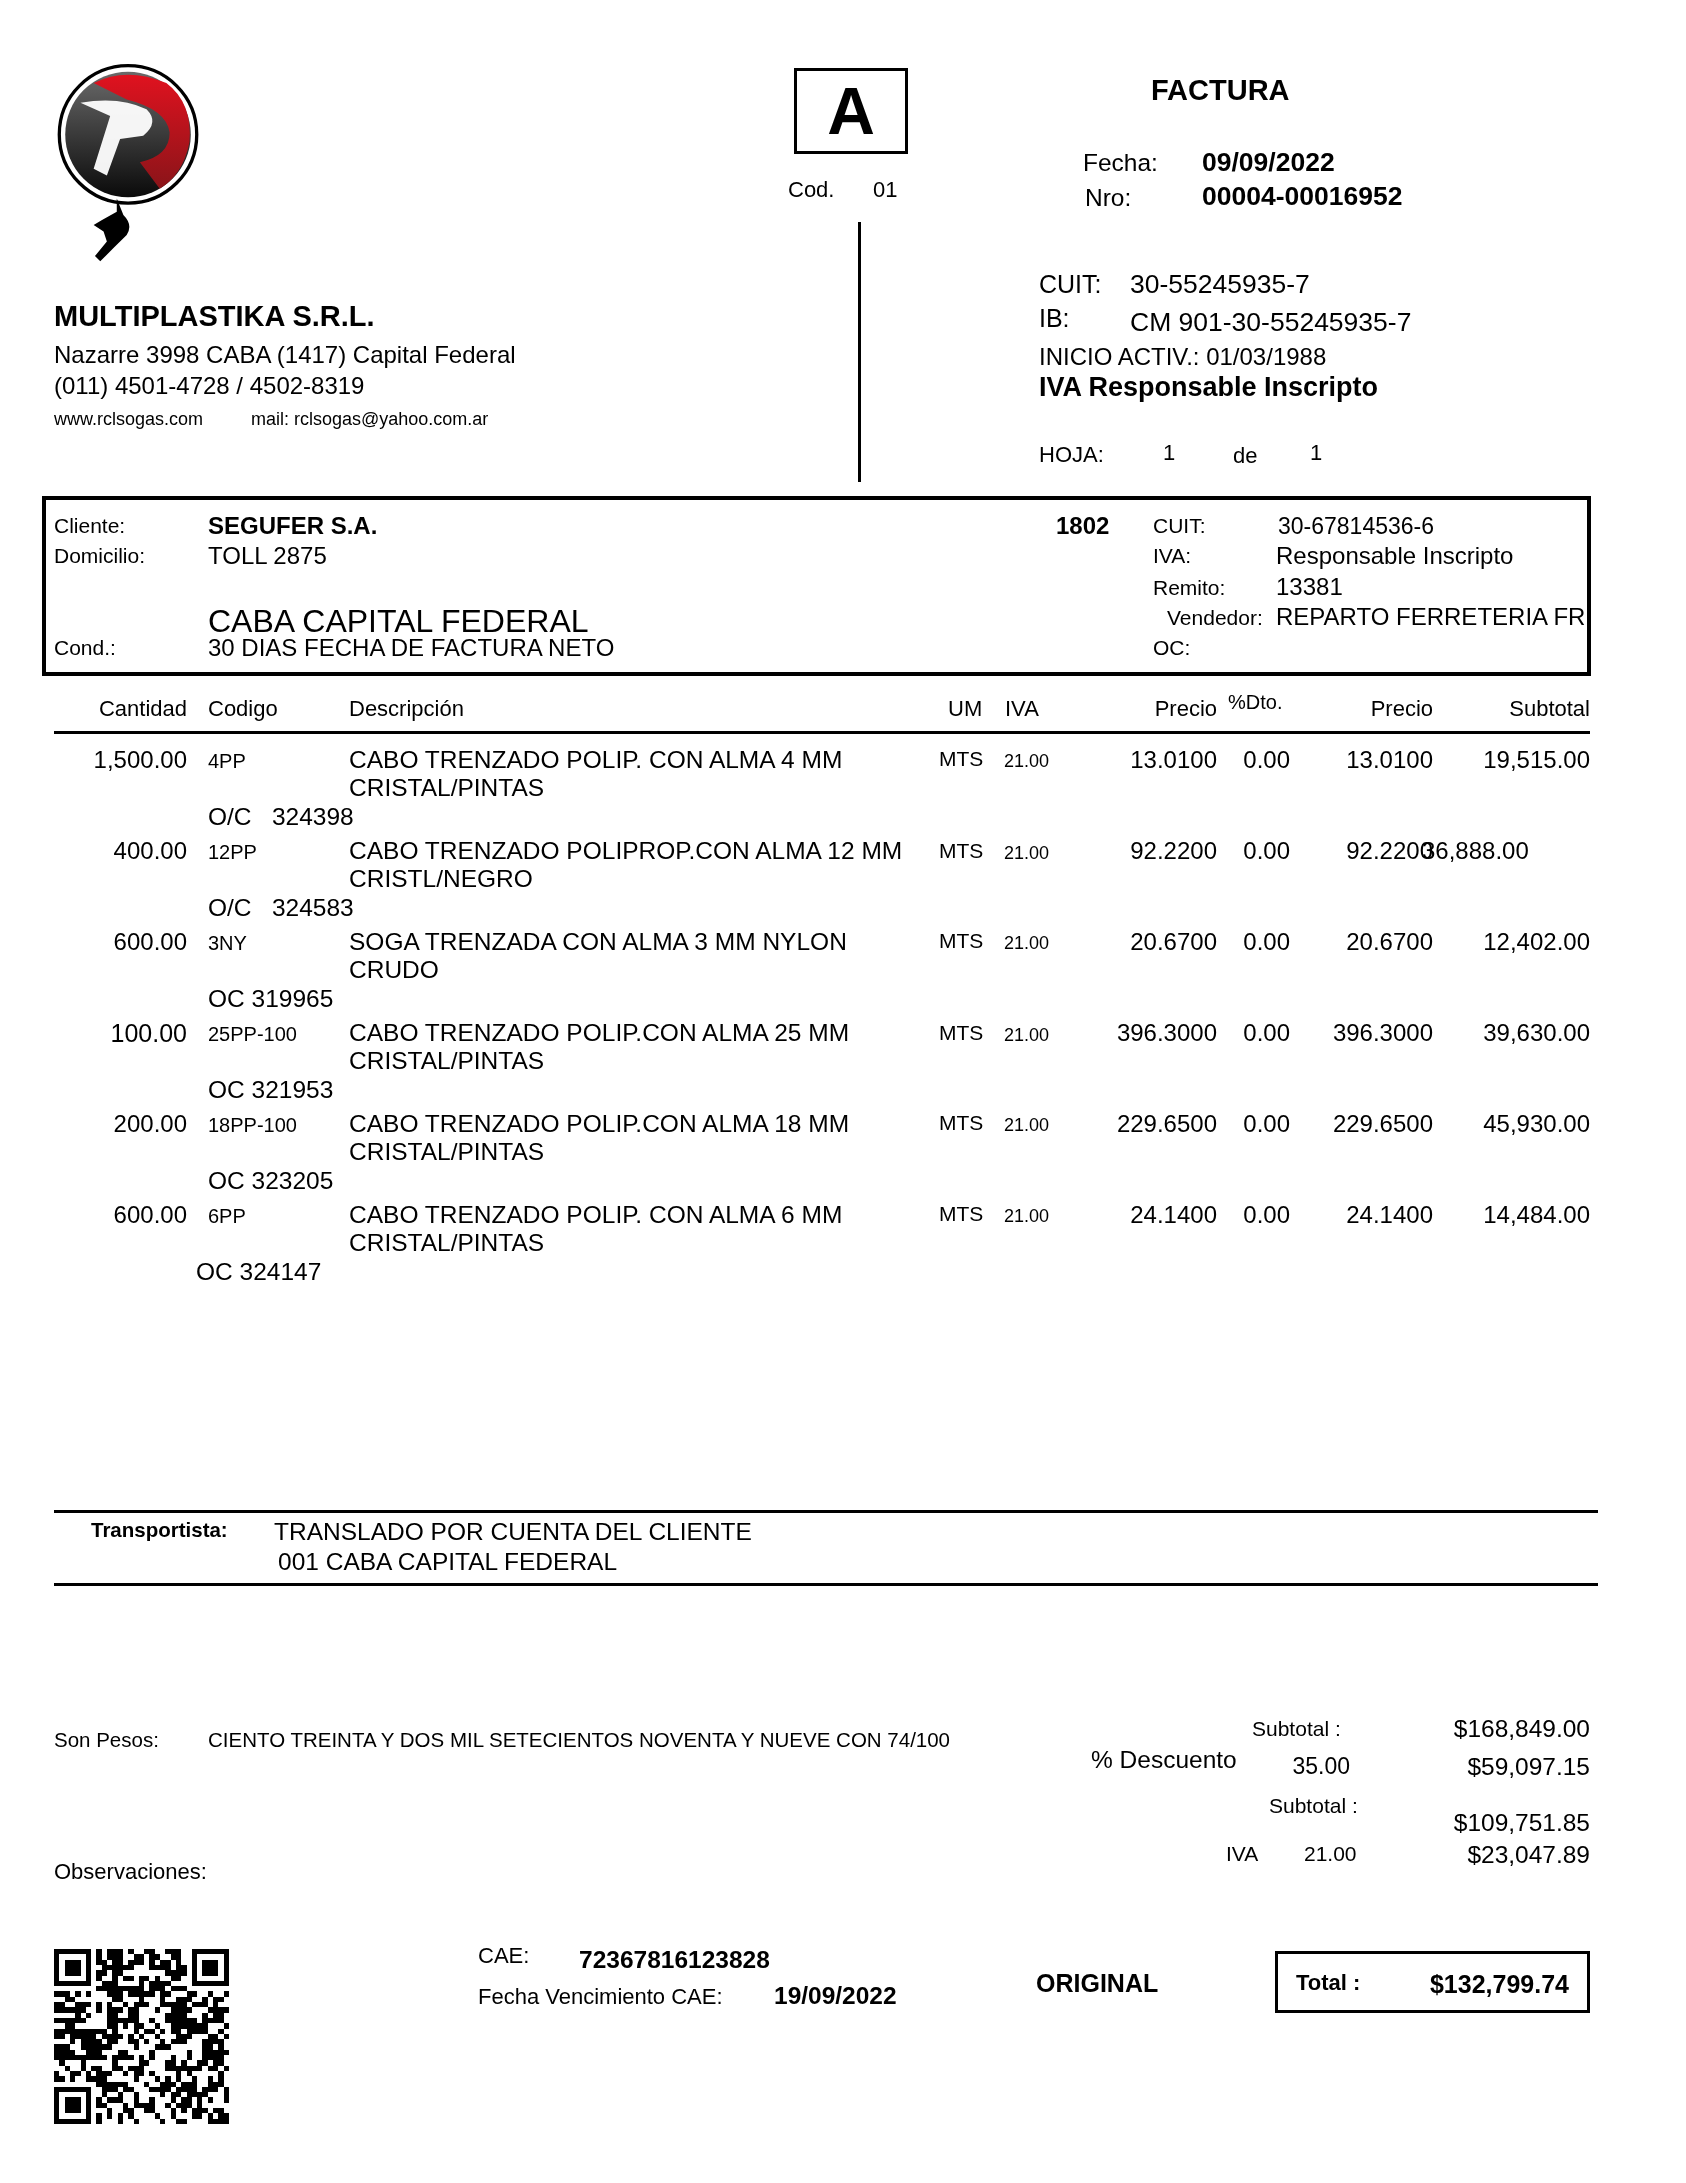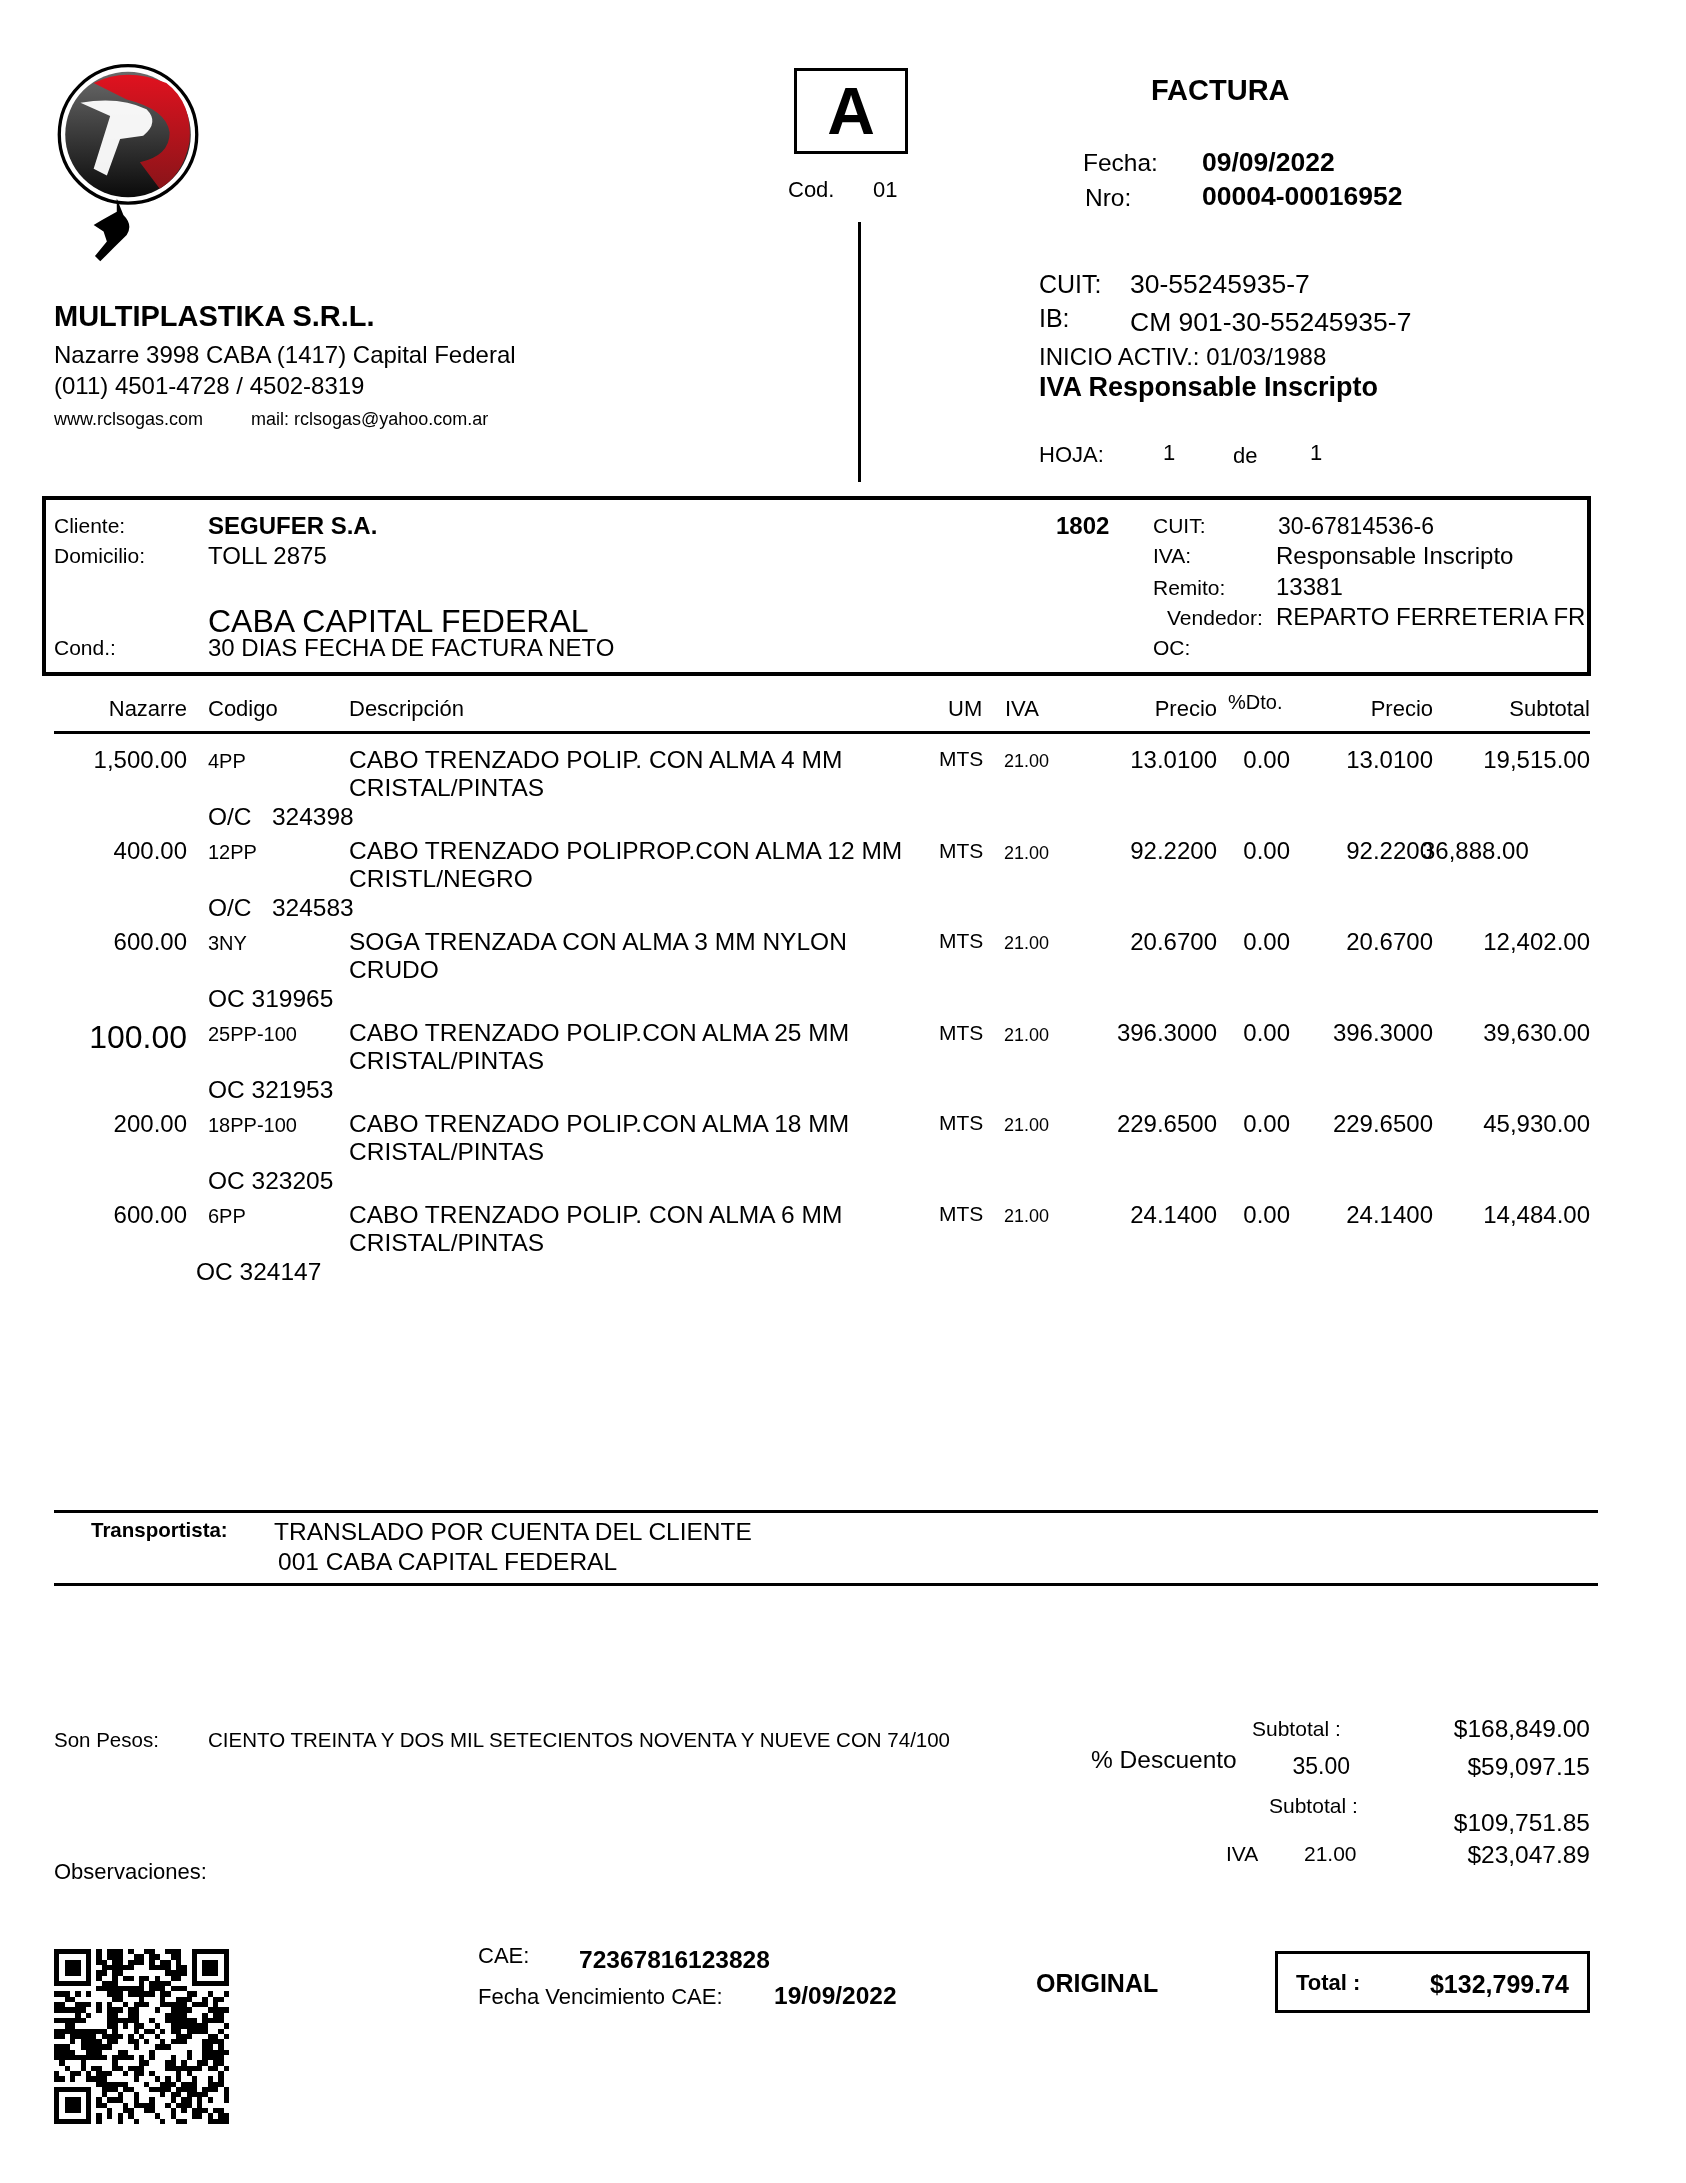--- a/index.html
+++ b/index.html
@@ -90,21 +90,21 @@
 <div class="abs" style="left:1153px; top:514px; font-size:21px;">CUIT:</div>
 <div class="abs" style="left:1278px; top:513px; font-size:23px;">30-67814536-6</div>
 <div class="abs" style="left:1153px; top:544px; font-size:21px;">IVA:</div>
 <div class="abs" style="left:1276px; top:542px; font-size:24px;">Responsable Inscripto</div>
 <div class="abs" style="left:1153px; top:576px; font-size:21px;">Remito:</div>
 <div class="abs" style="left:1276px; top:573px; font-size:24px;">13381</div>
 <div class="abs" style="left:1153px; top:606px; font-size:21px;margin-left:14px;">Vendedor:</div>
 <div class="abs" style="left:1276px; top:603px; font-size:24px;">REPARTO FERRETERIA FRI</div>
 <div class="abs" style="left:1153px; top:636px; font-size:21px;">OC:</div>
 
-<div class="abs r" style="left:66px; width:121px; top:696px; font-size:22px;">Nazarre</div>
+<div class="abs r" style="left:66px; width:121px; top:696px; font-size:22px;">Cantidad</div>
 <div class="abs" style="left:208px; top:696px; font-size:22px;">Codigo</div>
 <div class="abs" style="left:349px; top:696px; font-size:22px;">Descripción</div>
 <div class="abs" style="left:948px; top:696px; font-size:22px;">UM</div>
 <div class="abs" style="left:1005px; top:696px; font-size:22px;">IVA</div>
 <div class="abs r" style="left:1124px; width:93px; top:696px; font-size:22px;">Precio</div>
 <div class="abs" style="left:1228px; top:691px; font-size:20px;">%Dto.</div>
 <div class="abs r" style="left:1323px; width:110px; top:696px; font-size:22px;">Precio</div>
 <div class="abs r" style="left:1455px; width:135px; top:696px; font-size:22px;">Subtotal</div>
 <div class="hr" style="left:54px; top:731px; width:1536px;"></div>
 
@@ -142,21 +142,21 @@
       <div class="abs" style="left:349px;top:956px;font-size:24.5px;">CRUDO</div>
       <div class="abs" style="left:208px;top:985px;font-size:24.5px;white-space:pre;">OC 319965</div>
       <div class="abs" style="left:939px;top:929px;font-size:21px;">MTS</div>
       <div class="abs" style="left:1004px;top:933px;font-size:18px;">21.00</div>
       <div class="abs" style="left:1091px;width:126px;text-align:right;top:928px;font-size:24px;">20.6700</div>
       <div class="abs" style="left:1237px;width:53px;text-align:right;top:928px;font-size:24px;">0.00</div>
       <div class="abs" style="left:1296px;width:137px;text-align:right;top:928px;font-size:24px;">20.6700</div>
       <div class="abs" style="left:1422px;width:168px;text-align:right;top:928px;font-size:24px;">12,402.00</div>
     </div>
     <div>
-      <div class="abs" style="left:66px;width:121px;text-align:right;top:1019px;font-size:32px;">100.00</div>
+      <div class="abs" style="left:66px;width:121px;text-align:right;top:1019px;font-size:25px;">100.00</div>
       <div class="abs" style="left:208px;top:1023px;font-size:20px;">25PP-100</div>
       <div class="abs" style="left:349px;top:1019px;font-size:24.5px;">CABO TRENZADO POLIP.CON ALMA 25 MM</div>
       <div class="abs" style="left:349px;top:1047px;font-size:24.5px;">CRISTAL/PINTAS</div>
       <div class="abs" style="left:208px;top:1076px;font-size:24.5px;white-space:pre;">OC 321953</div>
       <div class="abs" style="left:939px;top:1021px;font-size:21px;">MTS</div>
       <div class="abs" style="left:1004px;top:1025px;font-size:18px;">21.00</div>
       <div class="abs" style="left:1091px;width:126px;text-align:right;top:1019px;font-size:24px;">396.3000</div>
       <div class="abs" style="left:1237px;width:53px;text-align:right;top:1019px;font-size:24px;">0.00</div>
       <div class="abs" style="left:1296px;width:137px;text-align:right;top:1019px;font-size:24px;">396.3000</div>
       <div class="abs" style="left:1422px;width:168px;text-align:right;top:1019px;font-size:24px;">39,630.00</div>

